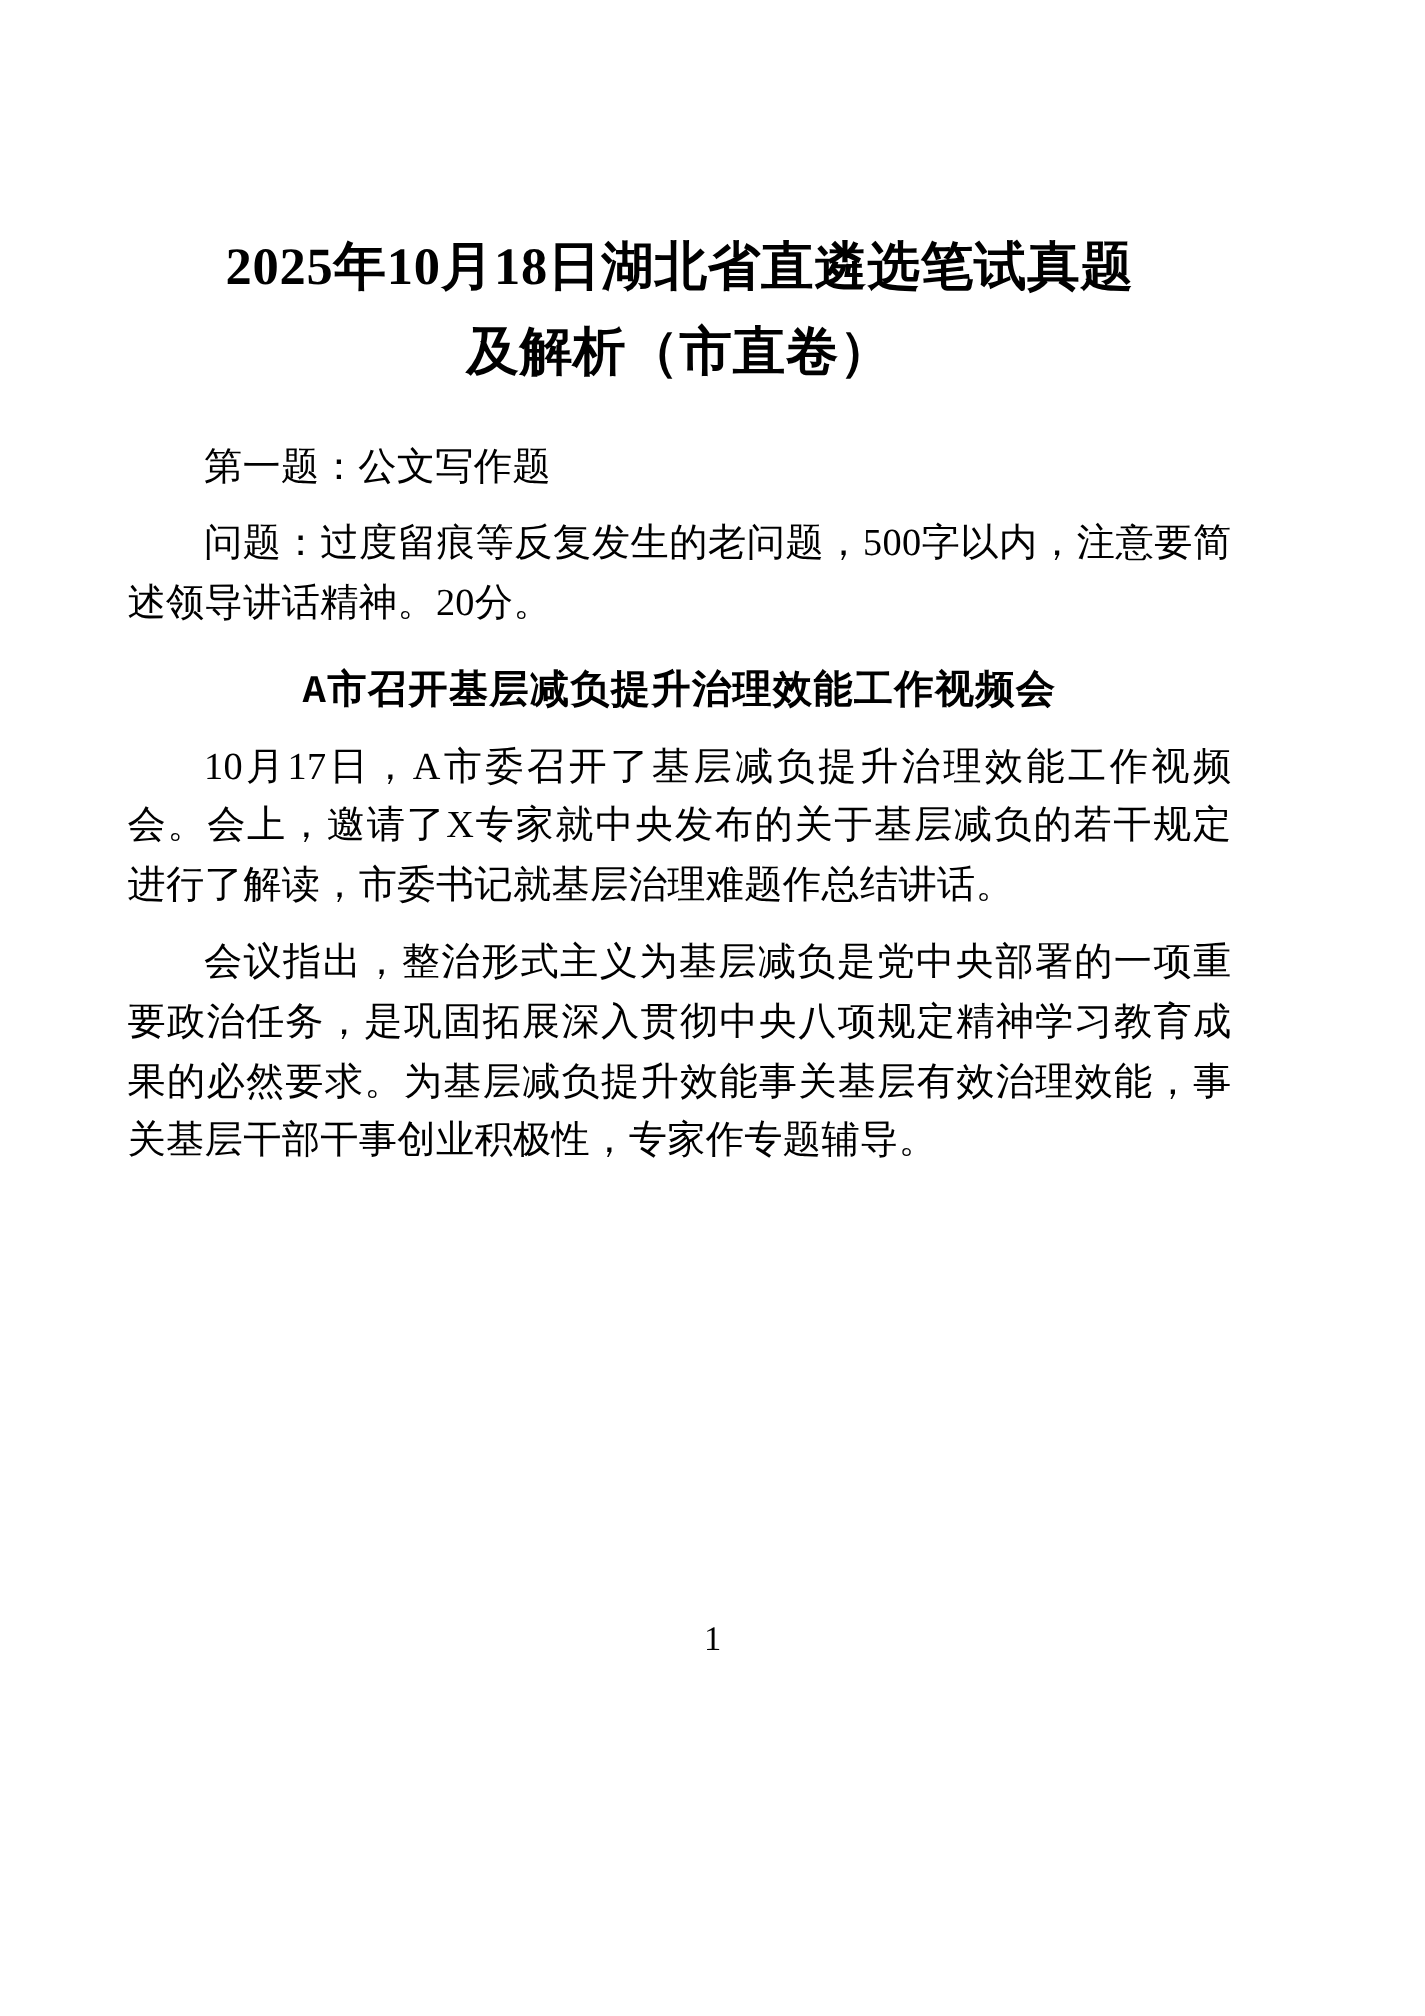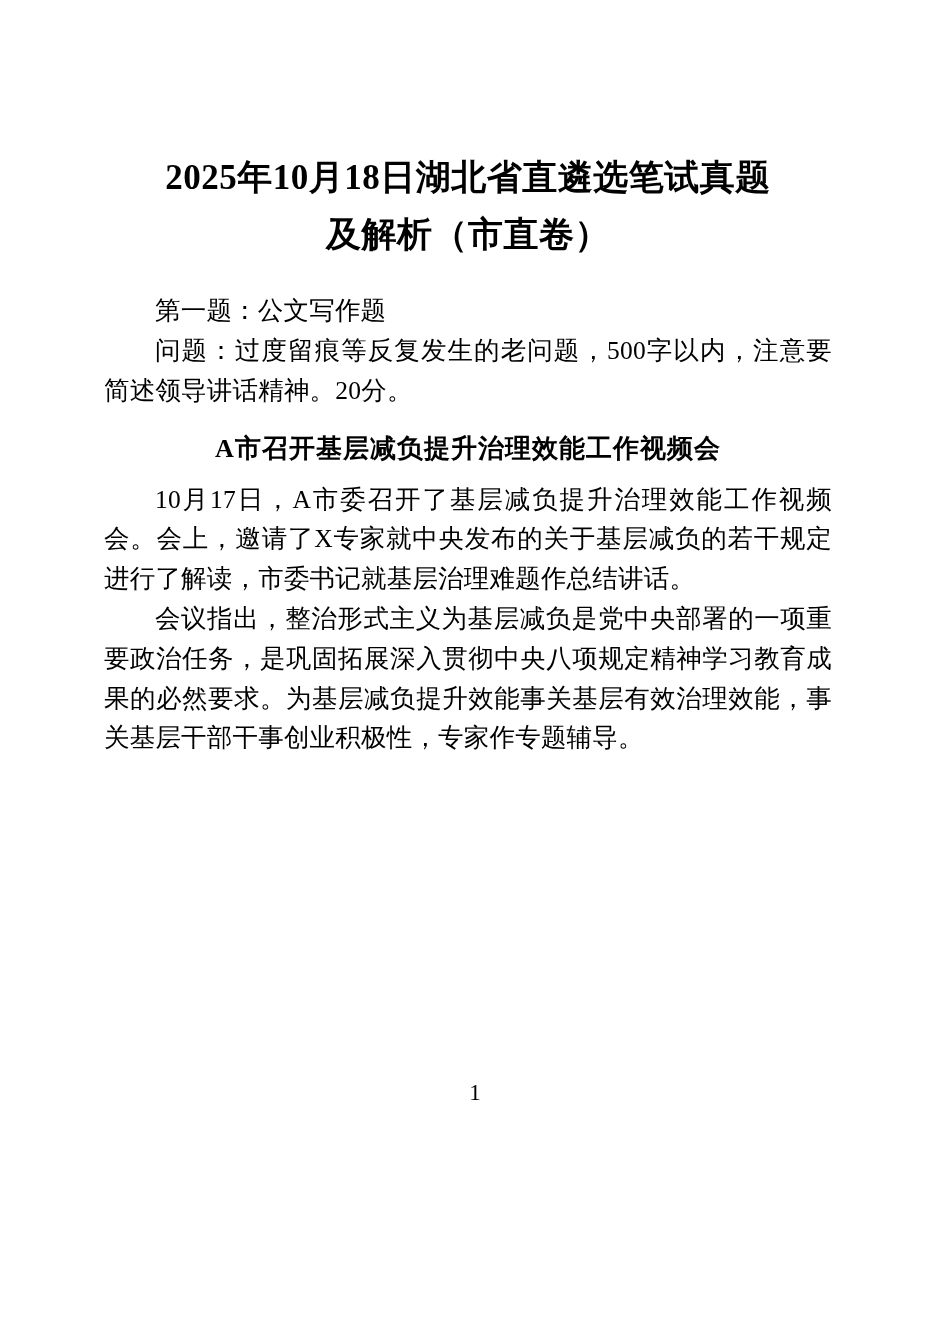--- a/index.html
+++ b/index.html
@@ -12,56 +12,56 @@
     height: 1344px;
     font-family: "Liberation Serif", "DejaVu Serif", serif;
     color: #000000;
     position: relative;
     overflow: hidden;
   }
   .page {
     width: 950px;
     height: 1168px;
     box-sizing: border-box;
-    padding: 150px 118px 40px 104px;
+    padding: 150px 118px 40px 74px;
     position: relative;
   }
   .doc-title {
     font-family: "Liberation Serif", "DejaVu Serif", serif;
     font-size: 35px;
     font-weight: bold;
     text-align: center;
     line-height: 1.62;
     letter-spacing: 0.5px;
     margin: 0 0 10px 0;
   }
   .doc-title .line {
     display: block;
   }
   .body-block {
     margin-top: 28px;
   }
   p.para {
     font-size: 25.5px;
     line-height: 1.56;
-    margin: 0;
+    margin: 11px;
     text-align: justify;
     text-justify: inter-ideograph;
     letter-spacing: 0.2px;
   }
   p.indent {
     text-indent: 2em;
   }
   .sub-head {
     font-size: 26px;
     font-weight: bold;
     text-align: center;
     margin: 20px 0 14px 0;
     letter-spacing: 1px;
-    font-family: Liberation Serif, serif;
+    font-family: Liberation Mono, monospace;
   }
   .page-number {
     position: absolute;
     bottom: 62px;
     left: 0;
     width: 950px;
     text-align: center;
     font-size: 23px;
     font-family: "Liberation Serif", "DejaVu Serif", serif;
   }

